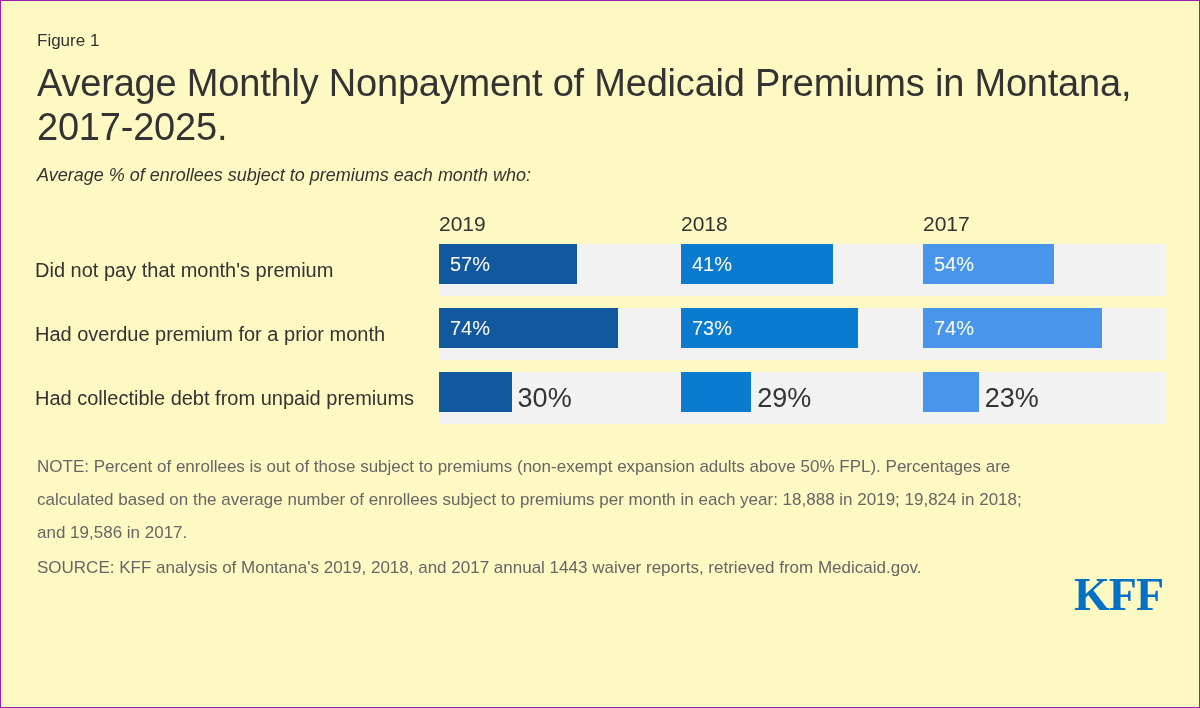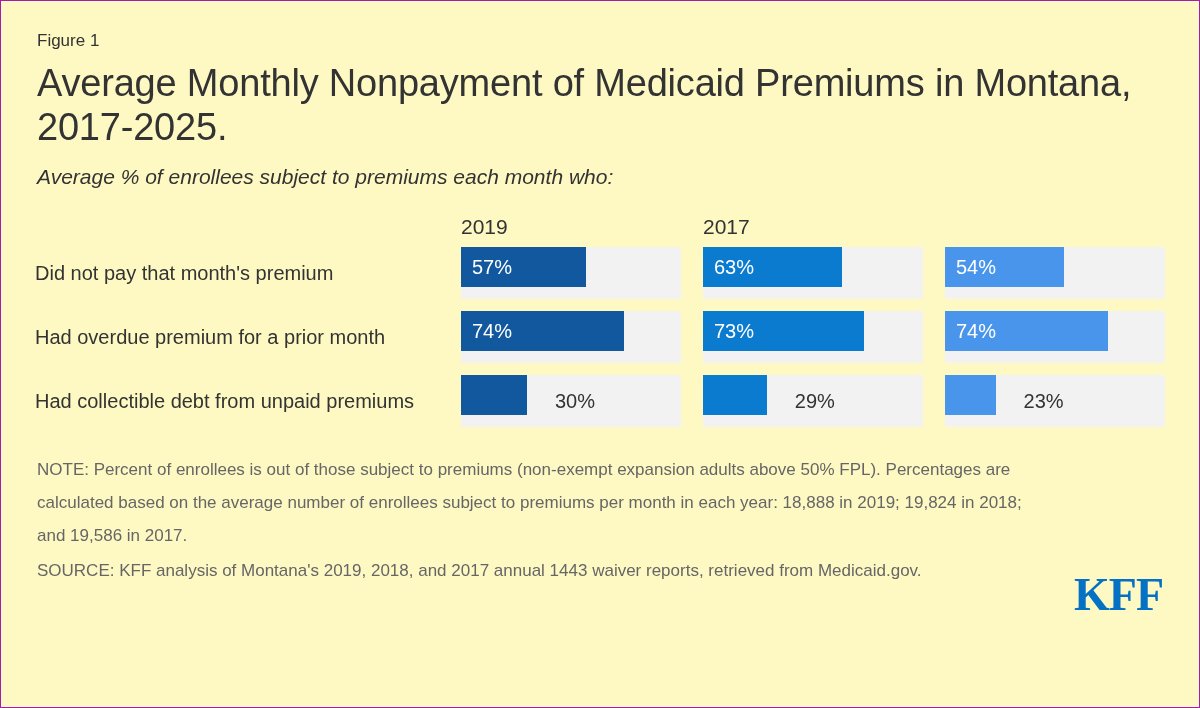--- a/index.html
+++ b/index.html
@@ -30,35 +30,34 @@
   }
   .title {
     font-size: 38px;
     line-height: 44px;
     color: #333333;
     font-weight: normal;
     margin: 0 0 0 2px;
     letter-spacing: -0.2px;
   }
   .subtitle {
-    font-size: 21px;
+    font-size: 18px;
     font-style: italic;
     color: #333333;
     margin: 16px 0 0 2px;
   }
 
   
   .chart {
     margin-top: 26px;
     position: relative;
   }
   .chart-grid {
     display: grid;
     grid-template-columns: 404px 1fr 1fr 1fr;
-    column-gap: 22px;
   }
   .col-header {
     font-size: 21px;
     color: #333333;
     padding-bottom: 8px;
   }
   .row-label {
     font-size: 20px;
     color: #333333;
     line-height: 25px;
@@ -86,24 +85,24 @@
     font-size: 20px;
     padding-left: 11px;
     white-space: nowrap;
   }
   .bar-value-outside {
     position: absolute;
     top: 0;
     bottom: 0;
     display: flex;
     align-items: center;
-    font-size: 20px;
+    font-size: 27px;
     color: #333333;
     white-space: nowrap;
-    padding-left: 28px;
+    padding-left: 6px;
   }
   .rowgap {
     height: 12px;
   }
 
   
   .footer {
     margin-top: 26px;
     font-size: 17px;
     line-height: 33px;
@@ -135,35 +134,36 @@
 
     <h1 class="title">Average Monthly Nonpayment of Medicaid Premiums in Montana, 2017-2025.</h1>
 
     <div class="subtitle">Average % of enrollees subject to premiums each month who:</div>
 
     <div class="chart">
 
       <div class="chart-grid">
         <div></div>
         <div class="col-header">2019</div>
+        <div class="col-header">2018</div>
         <div class="col-header">2017</div>
       </div>
 
       <div class="chart-grid">
         <div class="row-label">Did not pay that month's premium</div>
 
         <div class="track">
           <div class="bar" style="width: 57%; background: rgb(17, 88, 158);">
             <span class="bar-value-inside">57%</span>
           </div>
         </div>
 
         <div class="track">
           <div class="bar" style="width: 63%; background: rgb(11, 123, 208);">
-            <span class="bar-value-inside">63%</span>
+            <span class="bar-value-inside">41%</span>
           </div>
         </div>
 
         <div class="track">
           <div class="bar" style="width: 54%; background: rgb(74, 149, 236);">
             <span class="bar-value-inside">54%</span>
           </div>
         </div>
       </div>
 

